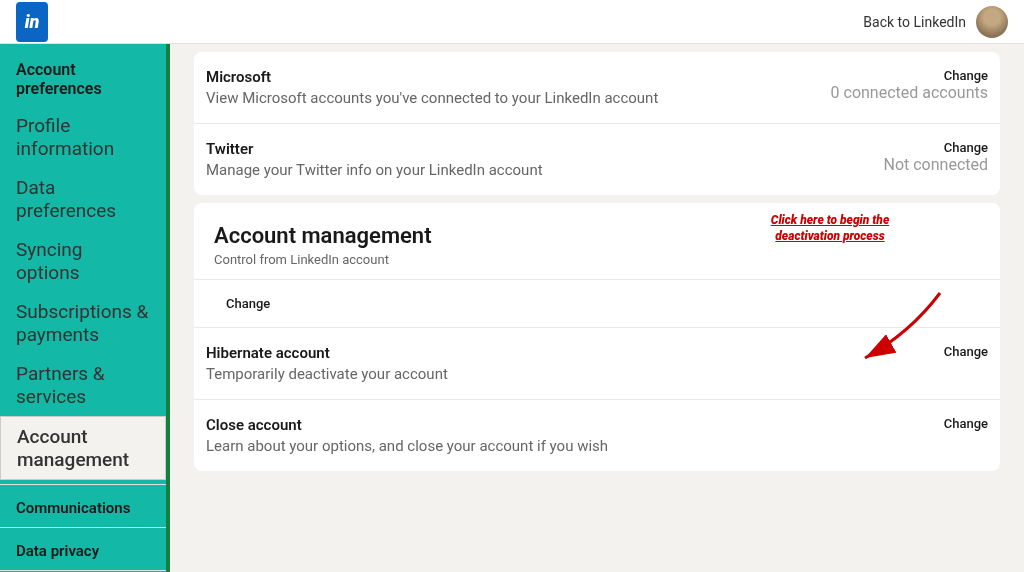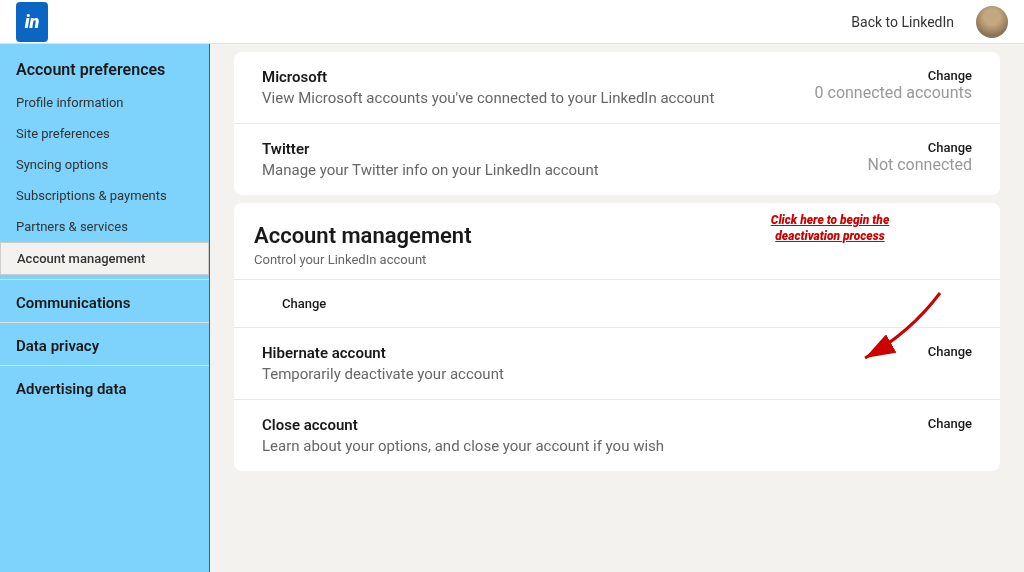--- a/index.html
+++ b/index.html
@@ -33,21 +33,21 @@
       align-items: center;
       justify-content: center;
       color: #fff;
       font-weight: 900;
       font-size: 18px;
       font-style: italic;
     }
     .nav-right {
       display: flex;
       align-items: center;
-      gap: 22px;
+      gap: 10px;
     }
     .back-link {
       font-size: 14px;
       color: #333;
       cursor: pointer;
     }
     .avatar {
       width: 32px;
       height: 32px;
       border-radius: 50%;
@@ -65,36 +65,36 @@
 
     
     .main-layout {
       display: flex;
       flex: 1;
       overflow: hidden;
     }
 
     
     .sidebar {
-      width: 210px;
-      background: #7dd3fc;
-      border-right: 1px solid #15803d;
+      width: 170px;
+      background: #14b8a6;
+      border-right: 4px solid #15803d;
       overflow-y: auto;
       flex-shrink: 0;
       padding-bottom: 12px;
     }
     .sidebar-section-header {
       font-size: 16px;
       font-weight: 600;
       color: #191919;
       padding: 16px 16px 8px 16px;
     }
     .sidebar-item {
       padding: 8px 16px;
-      font-size: 13px;
+      font-size: 19px;
       color: #333;
       cursor: pointer;
       display: block;
     }
     .sidebar-item.active {
       background: #f3f2ef;
       border: 1px solid #ccc;
       border-radius: 0;
       font-weight: 500;
     }
@@ -125,21 +125,21 @@
       border-radius: 8px;
       margin-bottom: 8px;
       padding: 0;
       overflow: hidden;
     }
 
     .card-row {
       display: flex;
       align-items: flex-start;
       justify-content: space-between;
-      padding: 16px 28px;
+      padding: 16px 12px;
       border-bottom: 1px solid #e8e8e8;
     }
     .card-row:last-child {
       border-bottom: none;
     }
     .row-left {}
     .row-title {
       font-size: 15px;
       font-weight: 600;
       color: #191919;
@@ -234,21 +234,21 @@
     </div>
   </div>
 </nav>
 
 <div class="main-layout">
 
   <aside class="sidebar">
 
     <div class="sidebar-section-header">Account preferences</div>
     <span class="sidebar-item">Profile information</span>
-    <span class="sidebar-item">Site preferences</span>
+    <span class="sidebar-item">Data preferences</span>
     <span class="sidebar-item">Syncing options</span>
     <span class="sidebar-item">Subscriptions &amp; payments</span>
     <span class="sidebar-item">Partners &amp; services</span>
     <span class="sidebar-item active">Account management</span>
 
     <div class="sidebar-top-item">Communications</div>
     <div class="sidebar-top-item">Data privacy</div>
     <div class="sidebar-top-item">Advertising data</div>
   </aside>
 
@@ -284,21 +284,21 @@
         <defs>
           <marker id="arrowhead" markerWidth="10" markerHeight="7" refX="10" refY="3.5" orient="auto">
             <polygon points="0 0, 10 3.5, 0 7" fill="#cc0000"></polygon>
           </marker>
         </defs>
         <path d="M 260 90 Q 230 130 185 155" stroke="#cc0000" stroke-width="3" fill="none" marker-end="url(#arrowhead)"></path>
       </svg>
 
       <div class="section-header-block">
         <div class="section-title">Account management</div>
-        <div class="section-subtitle">Control your LinkedIn account</div>
+        <div class="section-subtitle">Control from LinkedIn account</div>
       </div>
 
       <div class="card-row">
         <div class="row-right">
           <span class="change-link">Change</span>
         </div>
       </div>
 
       <div class="card-row">
         <div class="row-left">

